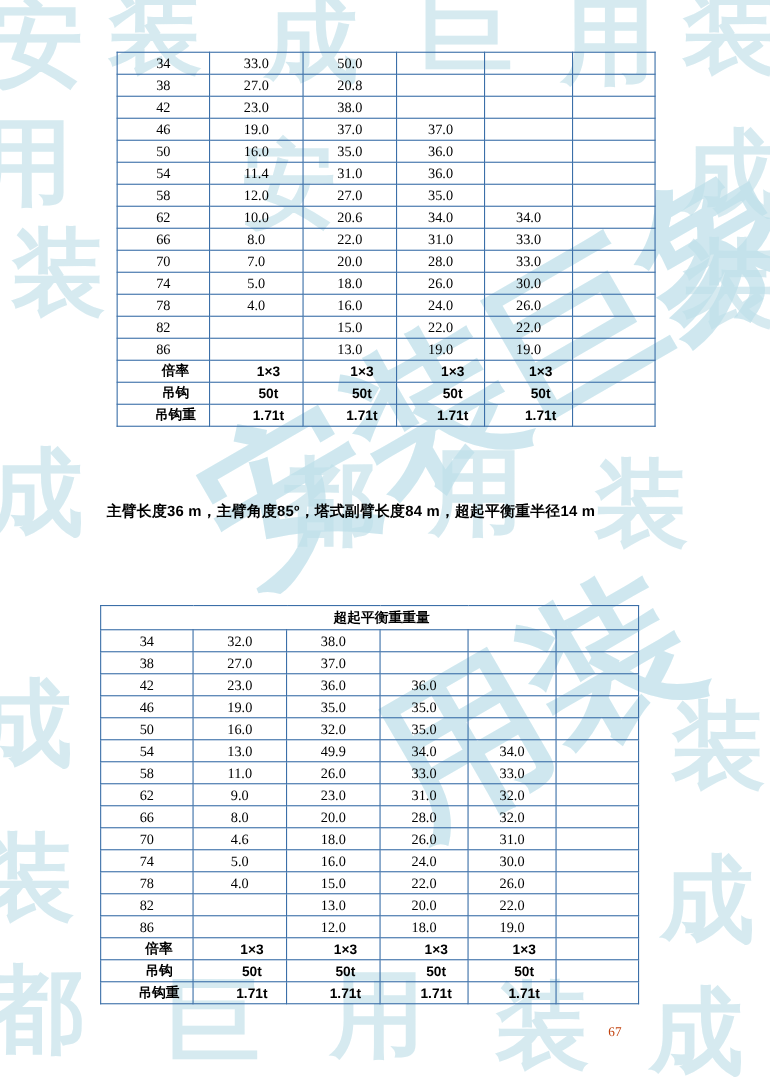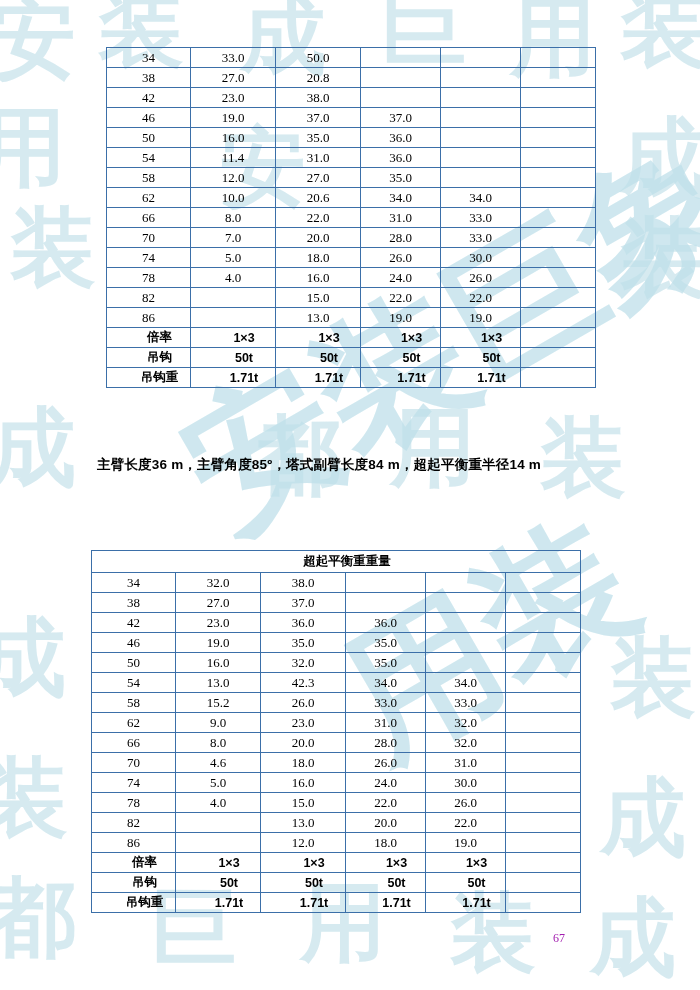--- a/index.html
+++ b/index.html
@@ -109,21 +109,21 @@
   #table-lower { width: 489px; }
 
   .colhdr { height: 22px; }
 
   #page-number {
     position: absolute;
     right: 35px;
     bottom: 44px;
     font-size: 12px;
     font-family: "Liberation Serif", serif;
-    color: #a21caf;
+    color: #c2410c;
     z-index: 3;
   }
 </style>
 </head>
 <body>
 
 <div class="watermark-layer">
   <span class="wm wm-lg" style="left:-10px;  top:-18px;">安</span>
   <span class="wm wm-lg" style="left:98px;   top:-30px;">装</span>
   <span class="wm wm-lg" style="left:240px;  top:-22px;">成</span>
@@ -366,28 +366,28 @@
             <td>50</td>
             <td>16.0</td>
             <td>32.0</td>
             <td>35.0</td>
             <td class="empty"></td>
             <td class="empty"></td>
           </tr>
           <tr>
             <td>54</td>
             <td>13.0</td>
-            <td>42.3</td>
+            <td>49.9</td>
             <td>34.0</td>
             <td>34.0</td>
             <td class="empty"></td>
           </tr>
           <tr>
             <td>58</td>
-            <td>15.2</td>
+            <td>11.0</td>
             <td>26.0</td>
             <td>33.0</td>
             <td>33.0</td>
             <td class="empty"></td>
           </tr>
           <tr>
             <td>62</td>
             <td>9.0</td>
             <td>23.0</td>
             <td>31.0</td>

